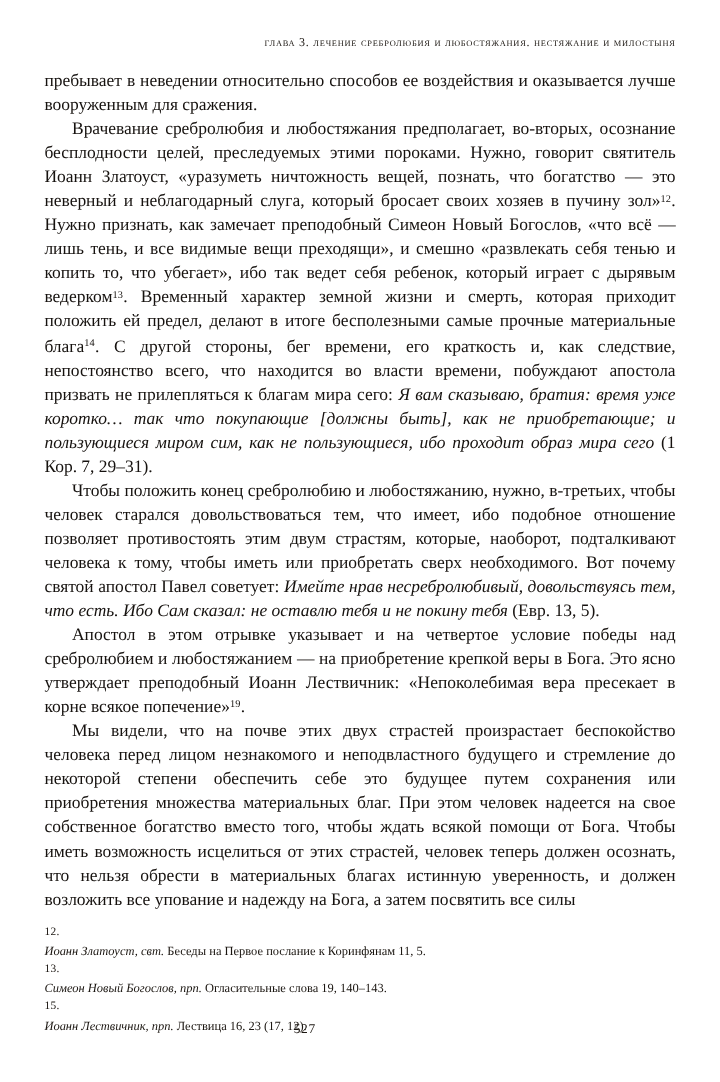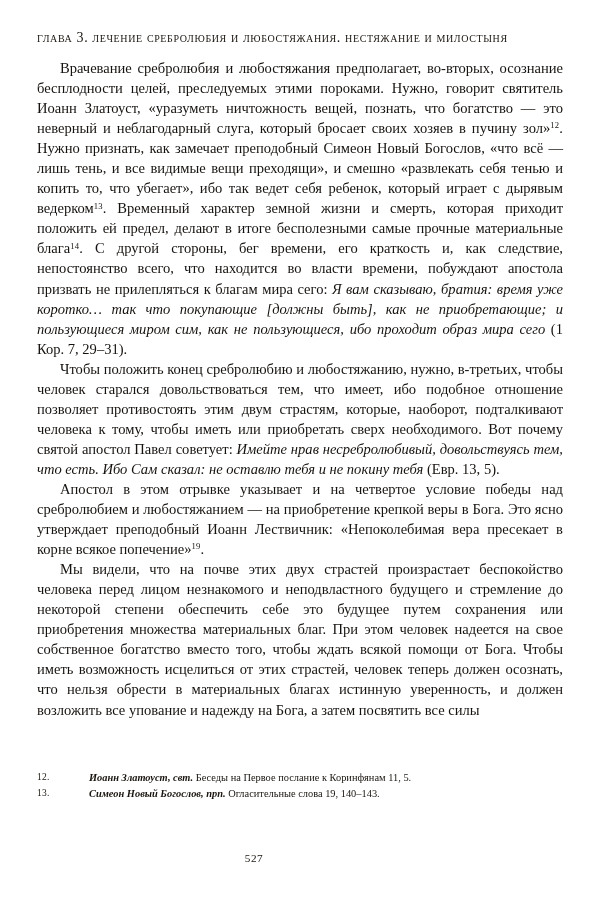--- a/index.html
+++ b/index.html
@@ -18,22 +18,22 @@
     color: #16120f;
     box-sizing: border-box;
   }
 
   
   .running-head {
     position: absolute;
     top: 30px;
     left: 37px;
     width: 526px;
-    text-align: left;
-    font-size: 14px;
+    text-align: right;
+    font-size: 10px;
     letter-spacing: 0.62px;
     font-variant: small-caps;
     text-transform: lowercase;
     line-height: 1.1;
     white-space: nowrap;
     color: #1a1510;
   }
 
   
   .body-block {
@@ -72,34 +72,34 @@
     top: 770px;
     left: 37px;
     width: 526px;
   }
   .footnote {
     display: flex;
     align-items: flex-start;
     font-size: 10.4px;
     line-height: 15.6px;
     color: #1a1510;
+    flex-direction: column;
   }
   .fn-num {
     flex: 0 0 auto;
     width: 52px;
     font-size: 9.5px;
     letter-spacing: 0.3px;
   }
   .fn-text {
     flex: 1 1 auto;
     text-align: left;
   }
   .fn-text i {
     font-style: italic;
-    font-weight: bold;
   }
 
   
   .folio {
     position: absolute;
     top: 852px;
     left: 0;
     width: 508px;
     text-align: center;
     font-size: 11.2px;
@@ -108,32 +108,37 @@
   }
 </style>
 </head>
 <body>
 
 <div class="page">
 
   <div class="running-head">Глава 3. Лечение сребролюбия и любостяжания. Нестяжание и милостыня</div>
 
   <div class="body-block">
+      <p class="para no-indent"><span>пребывает в неведении относительно способов ее воздействия и оказывается лучше вооруженным для сражения.</span></p>
       <p class="para"><span>Врачевание сребролюбия и любостяжания предполагает, во-вторых, осознание бесплодности целей, преследуемых этими пороками. Нужно, говорит святитель Иоанн Златоуст, «уразуметь ничтожность вещей, познать, что богатство — это неверный и неблагодарный слуга, который бросает своих хозяев в пучину зол»</span><sup class="fn">12</sup><span>. Нужно признать, как замечает преподобный Симеон Новый Богослов, «что всё — лишь тень, и все видимые вещи преходящи», и смешно «развлекать себя тенью и копить то, что убегает», ибо так ведет себя ребенок, который играет с дырявым ведерком</span><sup class="fn">13</sup><span>. Временный характер земной жизни и смерть, которая приходит положить ей предел, делают в итоге бесполезными самые прочные материальные блага</span><sup class="fn">14</sup><span>. С другой стороны, бег времени, его краткость и, как следствие, непостоянство всего, что находится во власти времени, побуждают апостола призвать не прилепляться к благам мира сего: </span><i>Я вам сказываю, братия: время уже коротко… так что покупающие [должны быть], как не приобретающие; и пользующиеся миром сим, как не пользующиеся, ибо проходит образ мира сего</i><span> (1 Кор. 7, 29–31).</span></p>
       <p class="para"><span>Чтобы положить конец сребролюбию и любостяжанию, нужно, в-третьих, чтобы человек старался довольствоваться тем, что имеет, ибо подобное отношение позволяет противостоять этим двум страстям, которые, наоборот, подталкивают человека к тому, чтобы иметь или приобретать сверх необходимого. Вот почему святой апостол Павел советует: </span><i>Имейте нрав несребролюбивый, довольствуясь тем, что есть. Ибо Сам сказал: не оставлю тебя и не покину тебя</i><span> (Евр. 13, 5).</span></p>
       <p class="para"><span>Апостол в этом отрывке указывает и на четвертое условие победы над сребролюбием и любостяжанием — на приобретение крепкой веры в Бога. Это ясно утверждает преподобный Иоанн Лествичник: «Непоколебимая вера пресекает в корне всякое попечение»</span><sup class="fn">19</sup><span>.</span></p>
       <p class="para"><span>Мы видели, что на почве этих двух страстей произрастает беспокойство человека перед лицом незнакомого и неподвластного будущего и стремление до некоторой степени обеспечить себе это будущее путем сохранения или приобретения множества материальных благ. При этом человек надеется на свое собственное богатство вместо того, чтобы ждать всякой помощи от Бога. Чтобы иметь возможность исцелиться от этих страстей, человек теперь должен осознать, что нельзя обрести в материальных благах истинную уверенность, и должен возложить все упование и надежду на Бога, а затем посвятить все силы</span></p>
     </div>
 
   <div class="footnotes">
       <div class="footnote">
         <span class="fn-num">12.</span>
         <span class="fn-text"><i>Иоанн Златоуст, свт.</i><span> Беседы на Первое послание к Коринфянам 11, 5.</span></span>
       </div>
       <div class="footnote">
         <span class="fn-num">13.</span>
         <span class="fn-text"><i>Симеон Новый Богослов, прп.</i><span> Огласительные слова 19, 140–143.</span></span>
       </div>
+      <div class="footnote">
+        <span class="fn-num">15.</span>
+        <span class="fn-text"><i>Иоанн Лествичник, прп.</i><span> Лествица 16, 23 (17, 12).</span></span>
+      </div>
     </div>
 
   <div class="folio">527</div>
 
 </div>
 
 </body></html>

